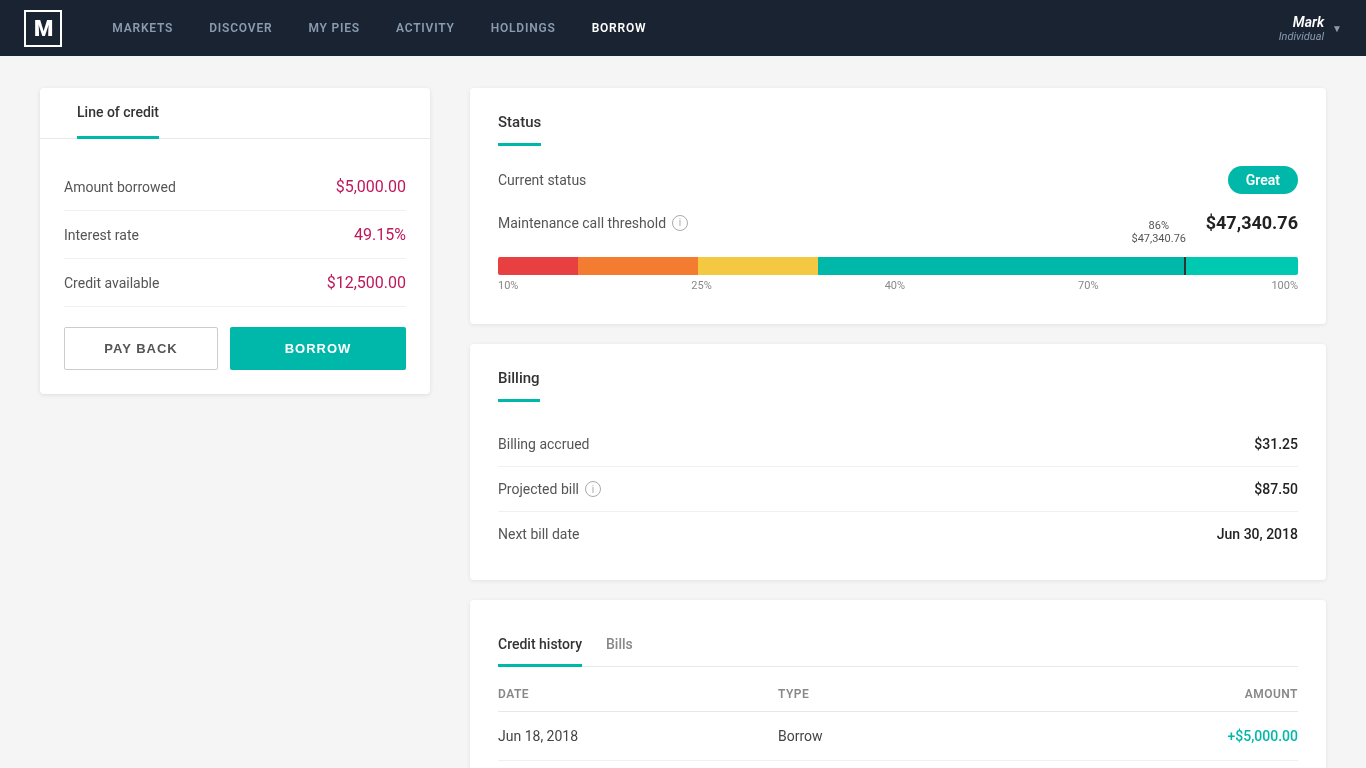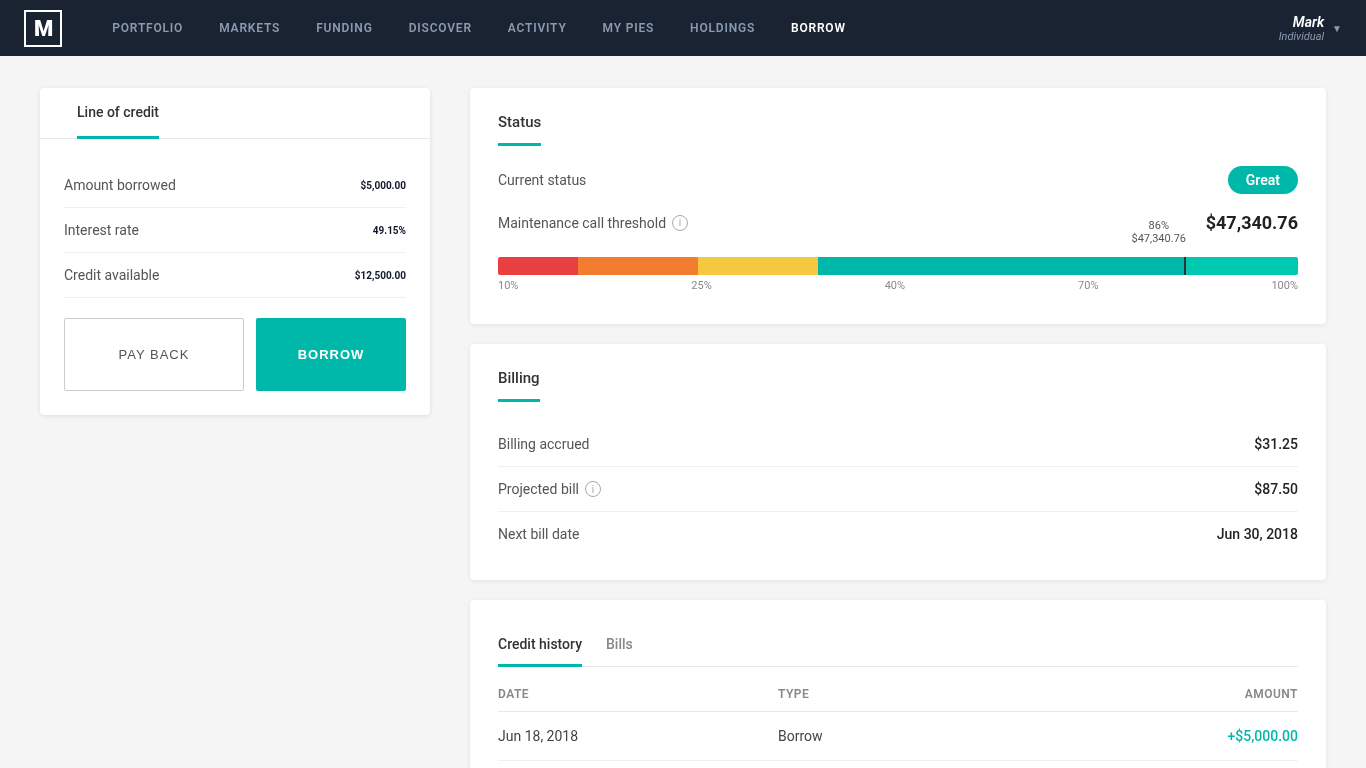--- a/index.html
+++ b/index.html
@@ -92,33 +92,33 @@
     }
     .info-row {
       display: flex;
       justify-content: space-between;
       align-items: center;
       padding: 14px 0;
       border-bottom: 1px solid #f0f0f0;
     }
     .info-row:last-of-type { border-bottom: none; }
     .info-label { font-size: 14px; color: #555; }
-    .info-value { font-size: 10px; font-weight: 700; color: #0f172a; }
+    .info-value { font-size: 16px; font-weight: 400; color: #be185d; }
     .btn-row {
       display: flex;
       gap: 12px;
       margin-top: 20px;
     }
     .btn-payback {
       flex: 1;
-      padding: 28px;
+      padding: 2px;
       border: 1px solid #ccc;
       background: white;
       font-size: 13px;
-      font-weight: 400;
+      font-weight: 700;
       letter-spacing: 1px;
       color: #555;
       cursor: pointer;
       border-radius: 2px;
     }
     .btn-borrow {
       flex: 1;
       padding: 14px;
       border: none;
       background: #00b8a9;
@@ -298,26 +298,24 @@
     }
     .td { font-size: 14px; color: #444; }
     .td-amount { color: #00b8a9; font-weight: 500; text-align: right; }
   </style>
 </head>
 <body>
 
 <nav class="navbar">
   <div class="navbar-logo">M</div>
   <div class="nav-links">
-    <span class="nav-link">PORTFOLIO</span>
     <span class="nav-link">MARKETS</span>
-    <span class="nav-link">FUNDING</span>
     <span class="nav-link">DISCOVER</span>
+    <span class="nav-link">MY PIES</span>
     <span class="nav-link">ACTIVITY</span>
-    <span class="nav-link">MY PIES</span>
     <span class="nav-link">HOLDINGS</span>
     <span class="nav-link active">BORROW</span>
   </div>
   <div class="nav-user">
     <div class="nav-user-info">
       <div class="nav-user-name">Mark</div>
       <div class="nav-user-type">Individual</div>
     </div>
     <span class="chevron-down">▼</span>
   </div>

